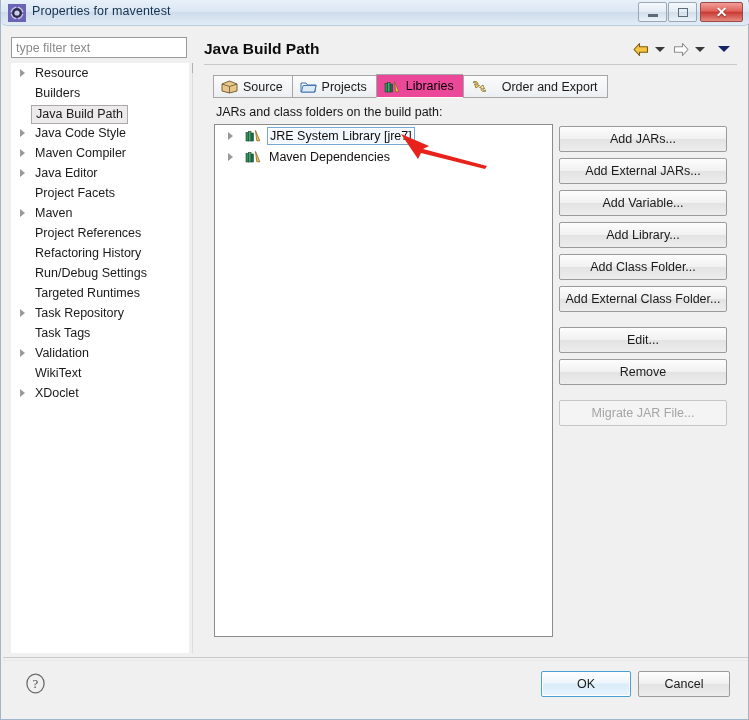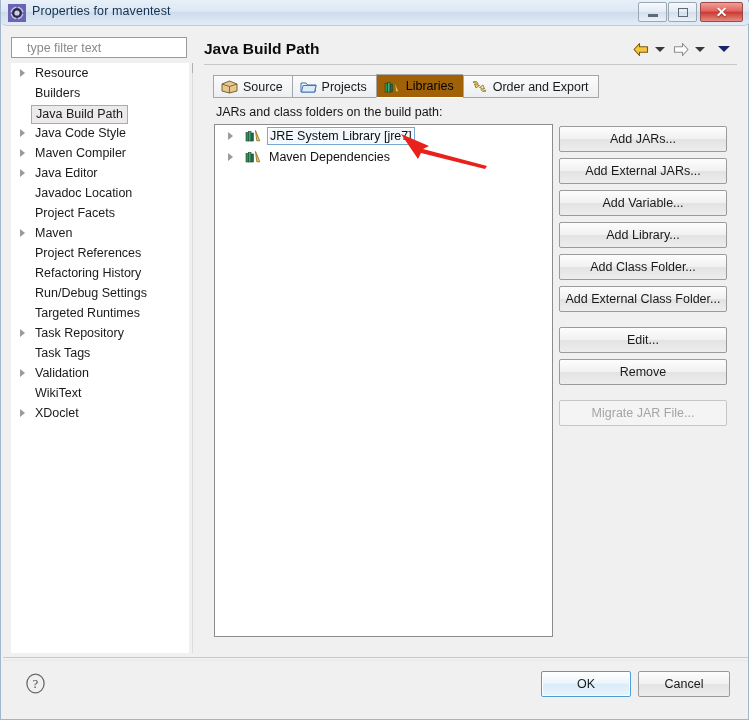--- a/index.html
+++ b/index.html
@@ -93,21 +93,21 @@
   .filter-input {
     position: absolute;
     left: 10px; top: 37px;
     width: 176px; height: 21px;
     box-sizing: border-box;
     border: 1px solid #9a9a9a;
     background: #ffffff;
     font-family: "Liberation Sans", sans-serif;
     font-size: 12.5px;
     color: #333;
-    padding: 0 15px;
+    padding: 0 4px;
     outline: none;
   }
   .filter-input::placeholder { color: #8a8a8a; }
 
   .tree-sidebar {
     position: absolute;
     left: 10px; top: 63px;
     width: 178px; height: 590px;
     background: #ffffff;
     overflow: hidden;
@@ -207,23 +207,23 @@
     display: flex; align-items: center;
     padding: 0 9px 0 7px;
     font-size: 12.5px;
     color: #1a1a1a;
     background: linear-gradient(to bottom, #fbfbfb 0%, #eceff2 100%);
     border: 1px solid #a6a6a6;
     border-right: none;
     white-space: nowrap;
     cursor: default;
   }
-  .tab:last-child { border-right: 1px solid #a6a6a6; }
+  .tab:last-child { border-right: 1px solid #a6a6a6; gap: 9px; }
   .tab.active {
-    background: #a16207;
+    background: #ec4899;
     border-bottom: 1px solid #ffffff;
     height: 24px;
     z-index: 3;
     color: #000;
   }
   .tab-icon {
     width: 17px; height: 15px;
     margin-right: 5px;
     flex: 0 0 auto;
   }
@@ -378,21 +378,20 @@
   <div class="side-divider"></div>
   <div class="side-divider2"></div>
 
   <div class="tree-sidebar" id="sidebar-list">
       <div class="side-item"><div class="twisty"></div><span class="side-label">Resource</span></div>
       <div class="side-item"><span class="side-label">Builders</span></div>
       <div class="side-item selected"><span class="side-label">Java Build Path</span></div>
       <div class="side-item"><div class="twisty"></div><span class="side-label">Java Code Style</span></div>
       <div class="side-item"><div class="twisty"></div><span class="side-label">Maven Compiler</span></div>
       <div class="side-item"><div class="twisty"></div><span class="side-label">Java Editor</span></div>
-      <div class="side-item"><span class="side-label">Javadoc Location</span></div>
       <div class="side-item"><span class="side-label">Project Facets</span></div>
       <div class="side-item"><div class="twisty"></div><span class="side-label">Maven</span></div>
       <div class="side-item"><span class="side-label">Project References</span></div>
       <div class="side-item"><span class="side-label">Refactoring History</span></div>
       <div class="side-item"><span class="side-label">Run/Debug Settings</span></div>
       <div class="side-item"><span class="side-label">Targeted Runtimes</span></div>
       <div class="side-item"><div class="twisty"></div><span class="side-label">Task Repository</span></div>
       <div class="side-item"><span class="side-label">Task Tags</span></div>
       <div class="side-item"><div class="twisty"></div><span class="side-label">Validation</span></div>
       <div class="side-item"><span class="side-label">WikiText</span></div>

